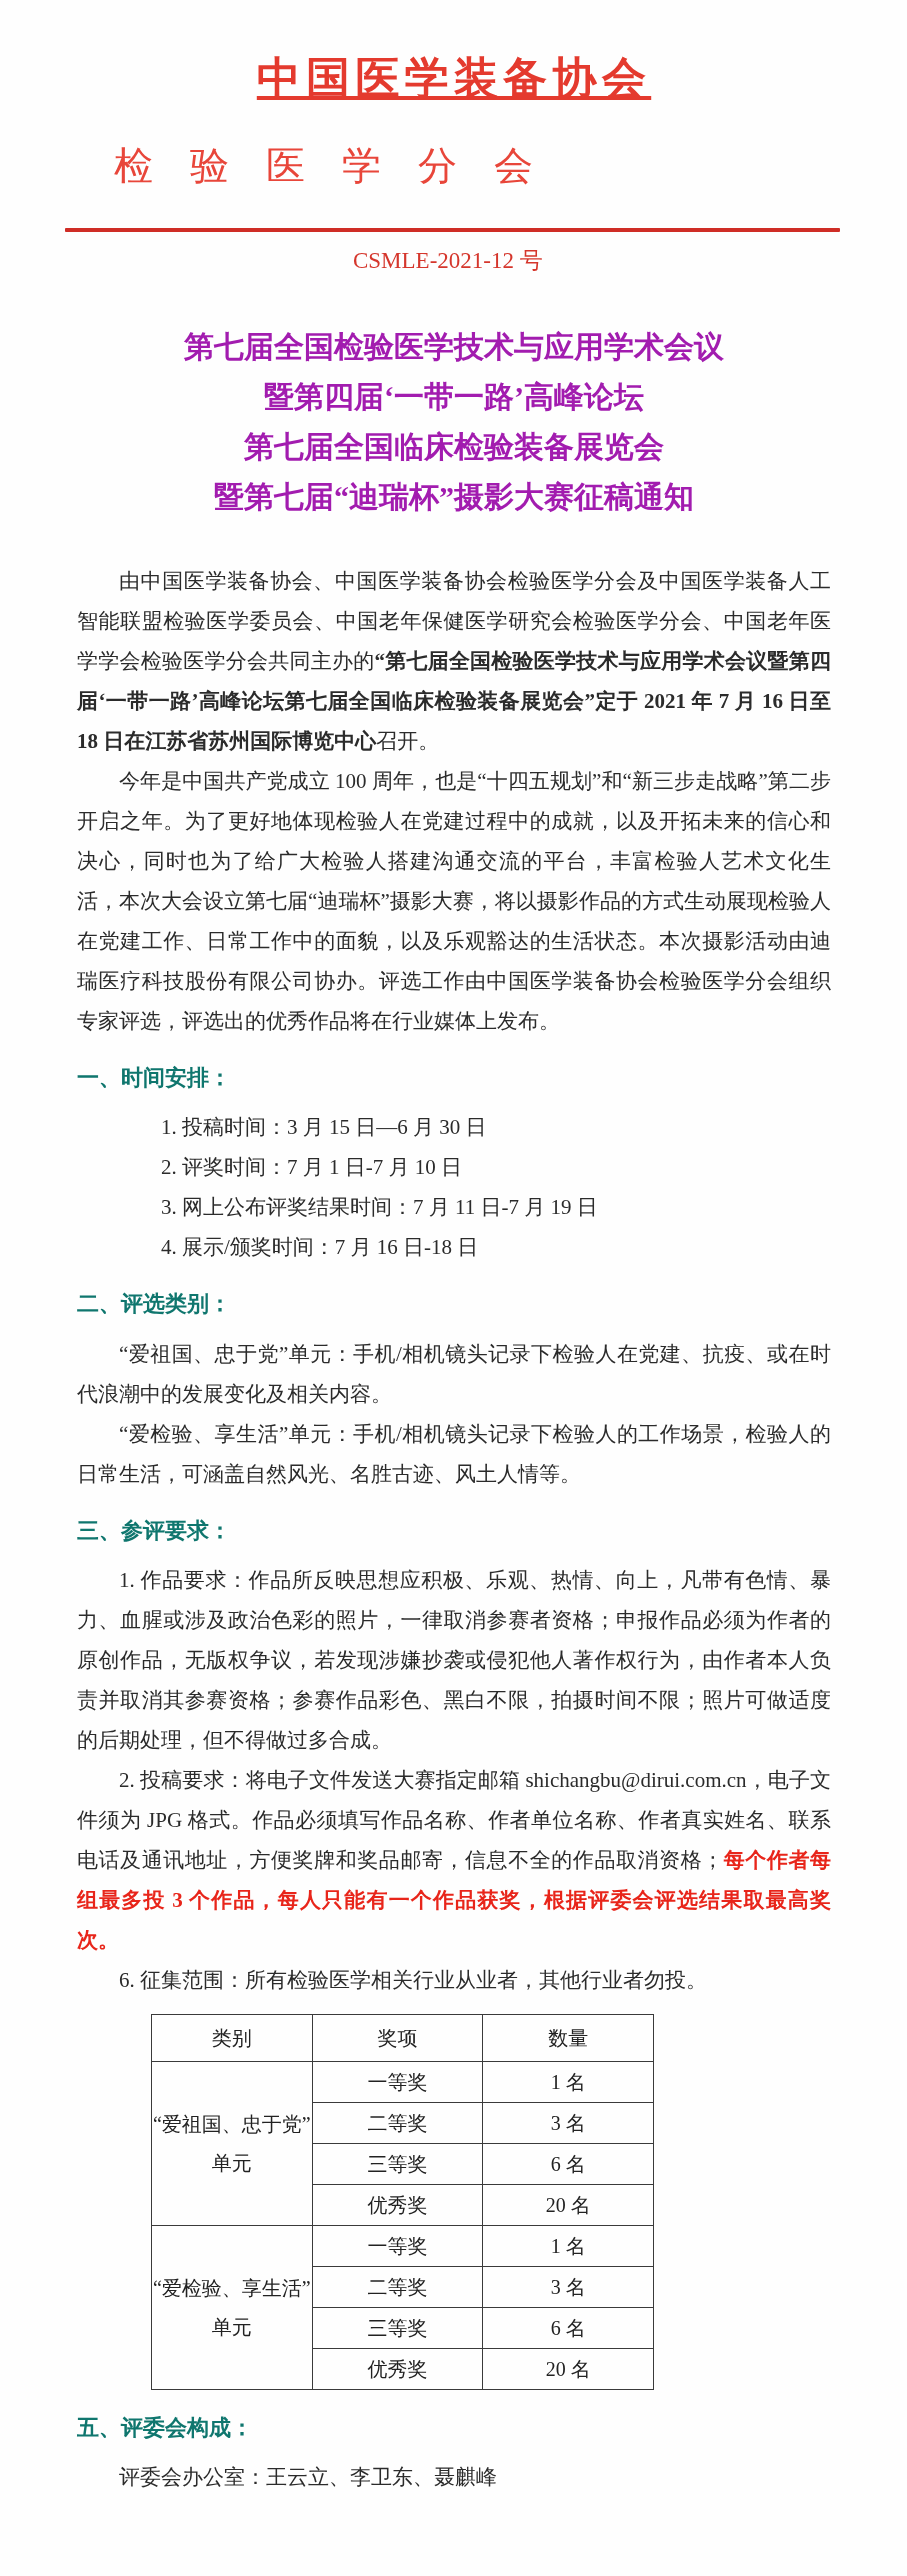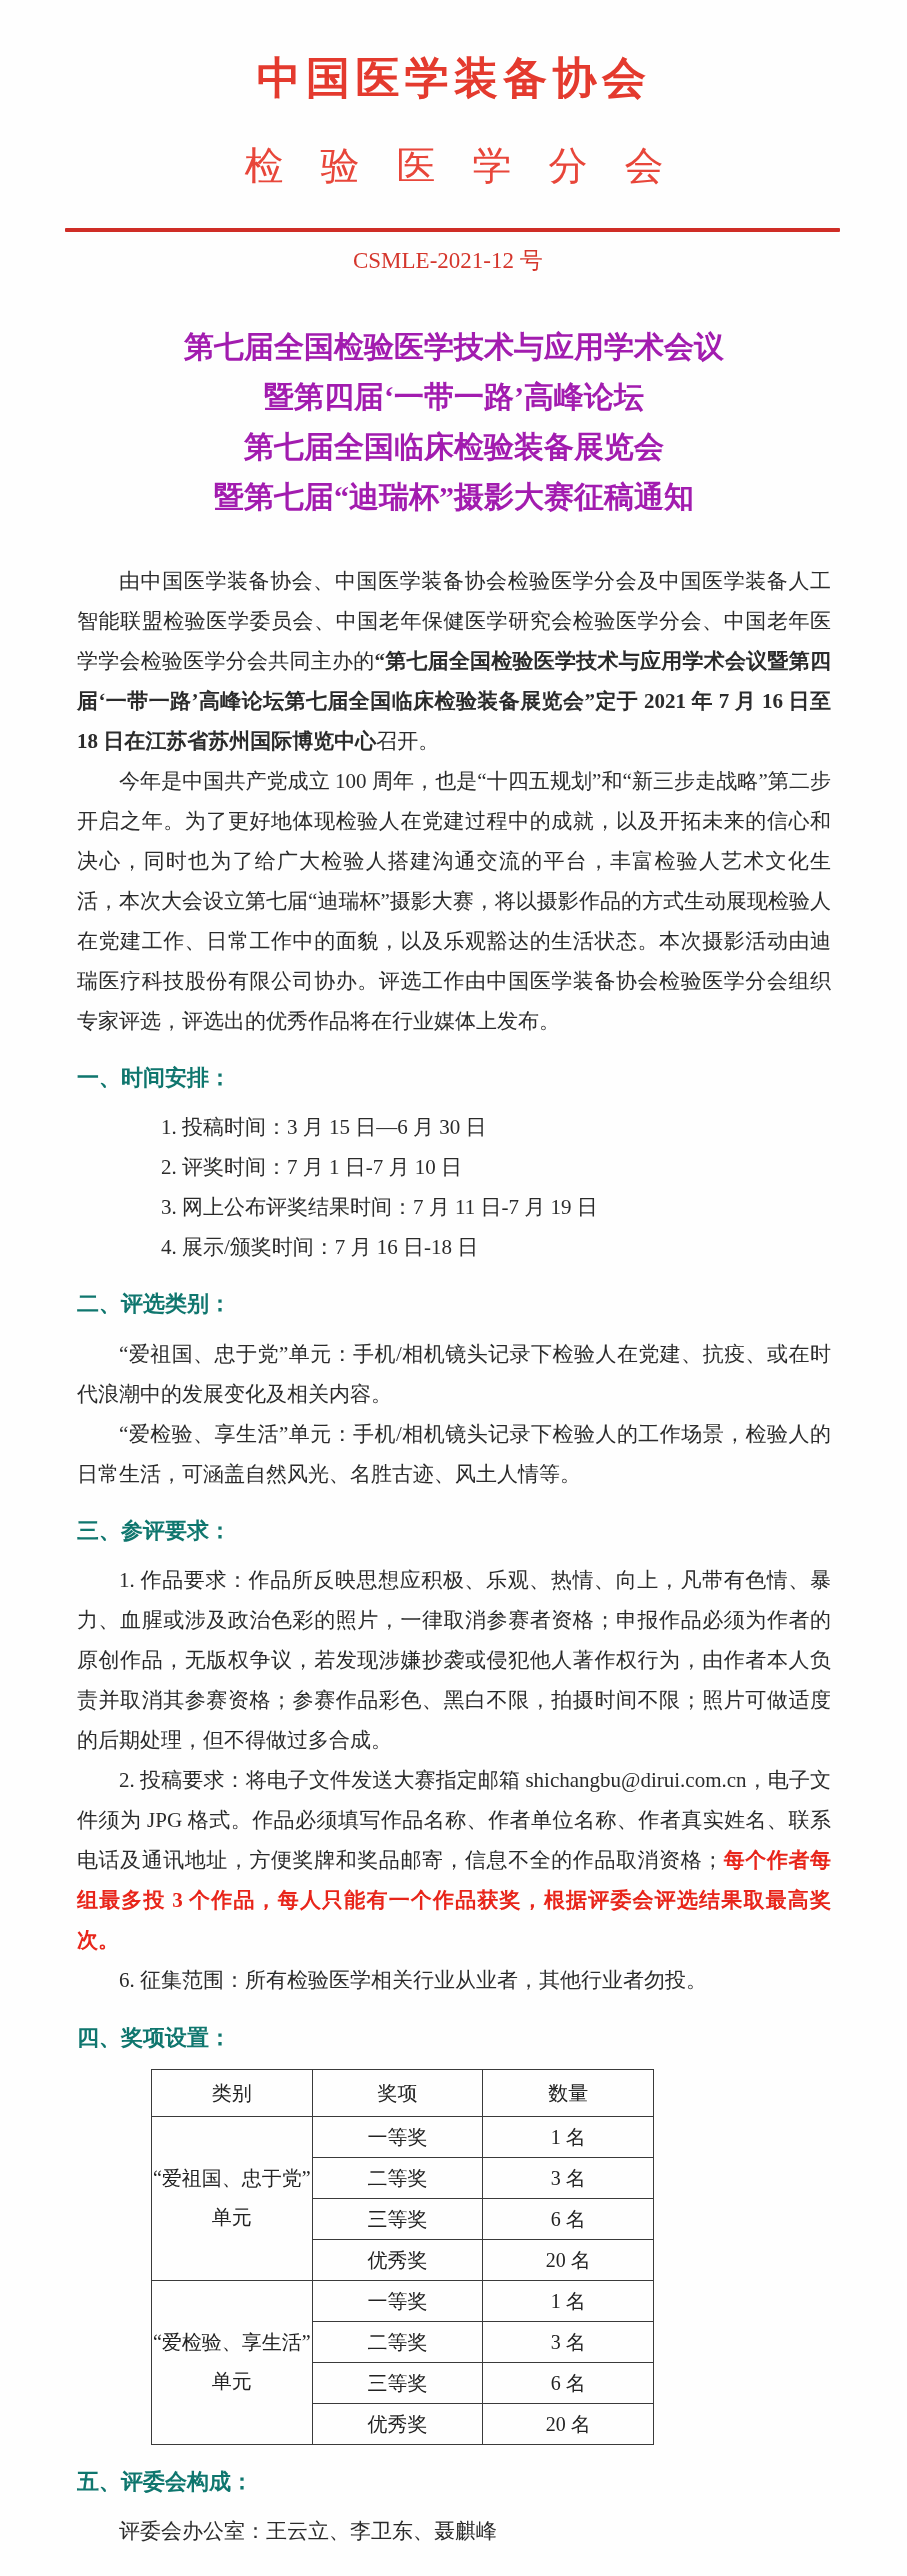--- a/index.html
+++ b/index.html
@@ -17,23 +17,23 @@
   }
   
   .org-name {
     text-align: center;
     color: #e43a2e;
     font-size: 44px;
     font-weight: bold;
     letter-spacing: 5.3px;
     line-height: 55px;
     margin-top: 16px;
+    text-decoration: underline;
   }
   .branch-name {
-    text-align: center;
     color: #e8463a;
     font-size: 39px;
     font-weight: 500;
     letter-spacing: 37px;
     text-indent: 37px;
     line-height: 46px;
     margin-top: 37px;
   }
   .red-rule {
     height: 3.5px;
@@ -126,21 +126,20 @@
 
     <div class="section-heading">二、评选类别：</div>
     <p class="para">“爱祖国、忠于党”单元：手机/相机镜头记录下检验人在党建、抗疫、或在时代浪潮中的发展变化及相关内容。</p>
     <p class="para">“爱检验、享生活”单元：手机/相机镜头记录下检验人的工作场景，检验人的日常生活，可涵盖自然风光、名胜古迹、风土人情等。</p>
 
     <div class="section-heading">三、参评要求：</div>
     <p class="para">1. 作品要求：作品所反映思想应积极、乐观、热情、向上，凡带有色情、暴力、血腥或涉及政治色彩的照片，一律取消参赛者资格；申报作品必须为作者的原创作品，无版权争议，若发现涉嫌抄袭或侵犯他人著作权行为，由作者本人负责并取消其参赛资格；参赛作品彩色、黑白不限，拍摄时间不限；照片可做适度的后期处理，但不得做过多合成。</p>
     <p class="para"><span>2. 投稿要求：将电子文件发送大赛指定邮箱 shichangbu@dirui.com.cn，电子文件须为 JPG 格式。作品必须填写作品名称、作者单位名称、作者真实姓名、联系电话及通讯地址，方便奖牌和奖品邮寄，信息不全的作品取消资格；</span><span class="red-bold">每个作者每组最多投 3 个作品，每人只能有一个作品获奖，根据评委会评选结果取最高奖次。</span></p>
     <p class="para">6. 征集范围：所有检验医学相关行业从业者，其他行业者勿投。</p>
 
-    <div class="section-heading">四、奖项设置：</div>
     <table class="awards-table">
       <colgroup>
           <col class="col-cat">
           <col class="col-prize">
           <col class="col-count">
         </colgroup>
       <thead>
         <tr>
           <th>类别</th>
           <th>奖项</th>

